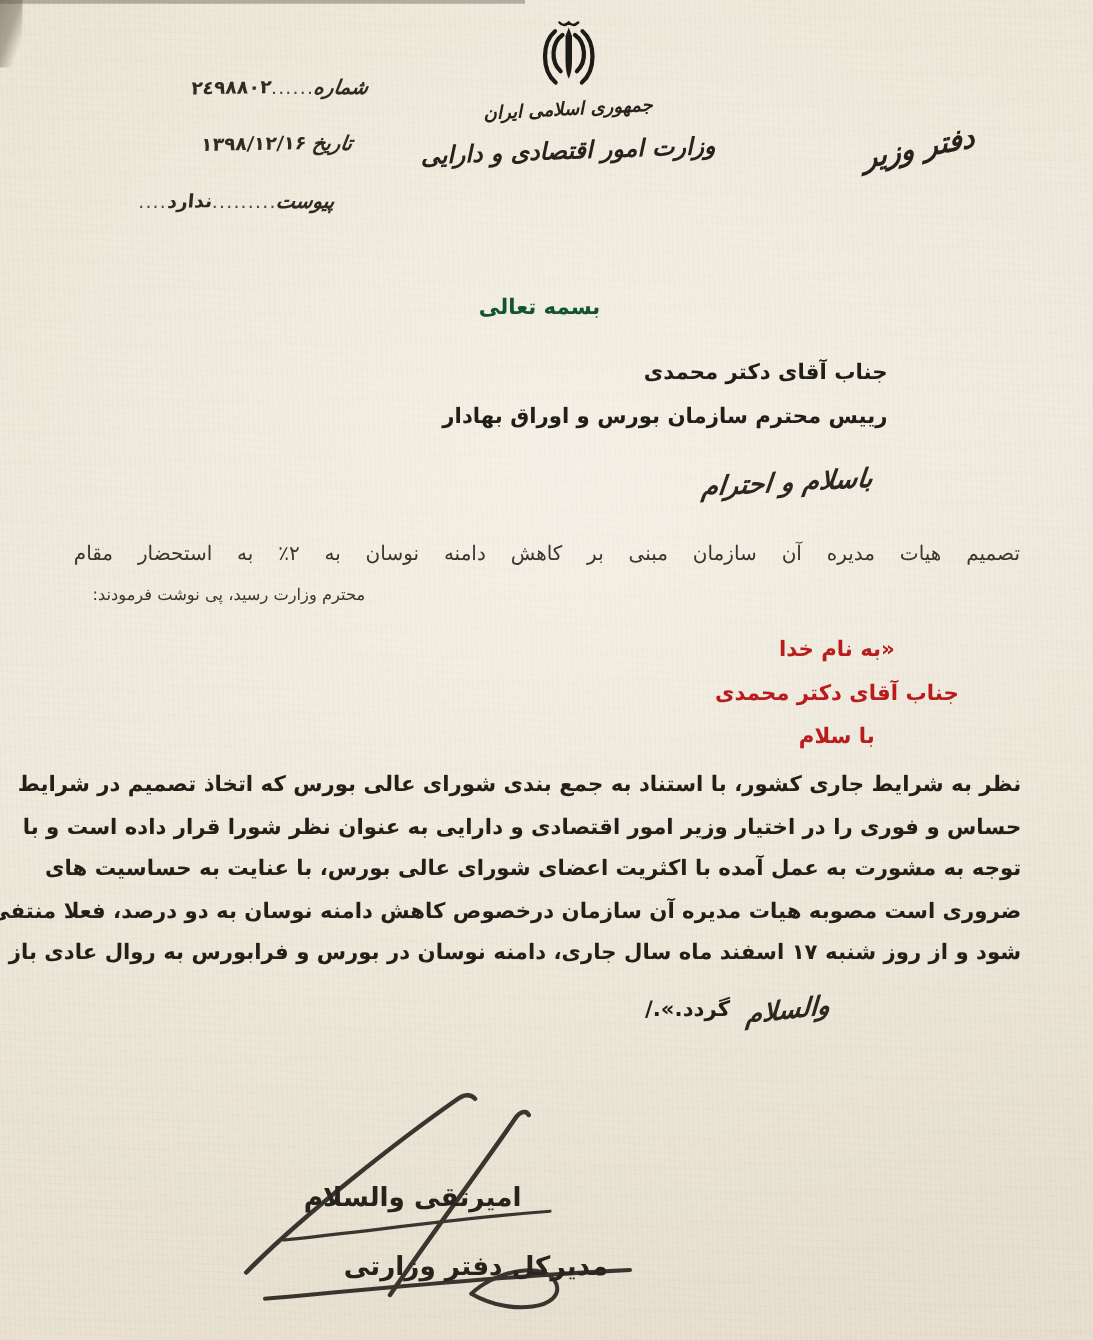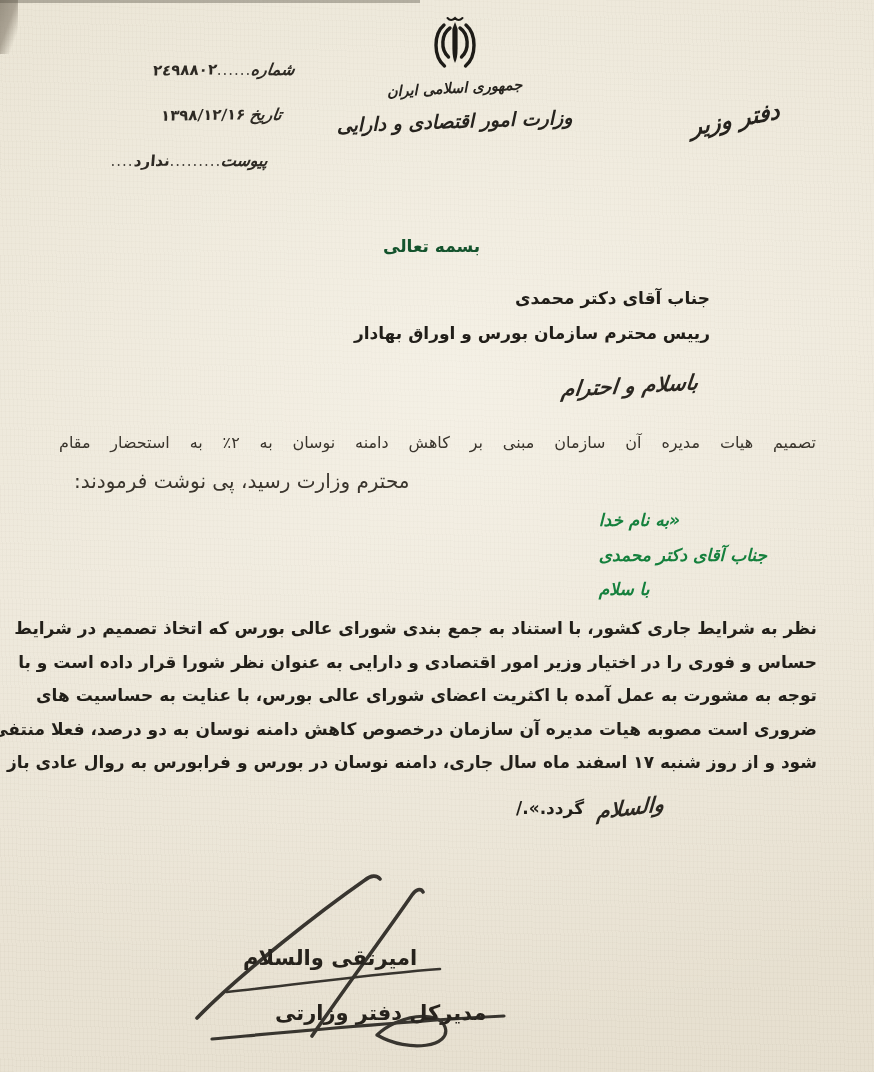--- a/index.html
+++ b/index.html
@@ -56,23 +56,23 @@
   .basmala{left:383px;top:236px;font-size:17px;color:#14532d;}
 
   .addressee{right:164px;top:281px;text-align:right;font-size:17px;line-height:35px;color:#211e19;white-space:nowrap;}
 
   .salutation{left:562px;top:374px;font-size:21px;white-space:nowrap;}
 
   .intro1{
     right:58px;top:433px;width:757px;font-size:16px;color:#3a352d;
     text-align:justify;text-align-last:justify;white-space:nowrap;
   }
-  .intro2{left:74px;top:469px;font-size:20px;color:#3a352d;white-space:nowrap;}
+  .intro2{left:74px;top:469px;font-size:13px;color:#3a352d;white-space:nowrap;}
 
-  .quote{right:107px;top:503px;text-align:left;font-size:17px;line-height:34.5px;color:#15803d;white-space:nowrap;font-style:italic;}
+  .quote{right:107px;top:503px;text-align:center;font-size:17px;line-height:34.5px;color:#b91c1c;white-space:nowrap;}
 
   .body-par{right:57px;top:612px;width:760px;font-size:17px;color:#221f19;}
   .body-par .bline{
     line-height:33.6px;text-align:justify;text-align-last:justify;
     font-weight:bold;white-space:nowrap;
   }
   .closing{left:516px;top:796px;display:flex;direction:ltr;align-items:center;gap:13px;}
   .closing-printed{font-weight:bold;font-size:17px;color:#221f19;direction:ltr;unicode-bidi:plaintext;}
   .closing-hand{font-size:21px;transform:skewX(-10deg) rotate(-7deg);}
 

